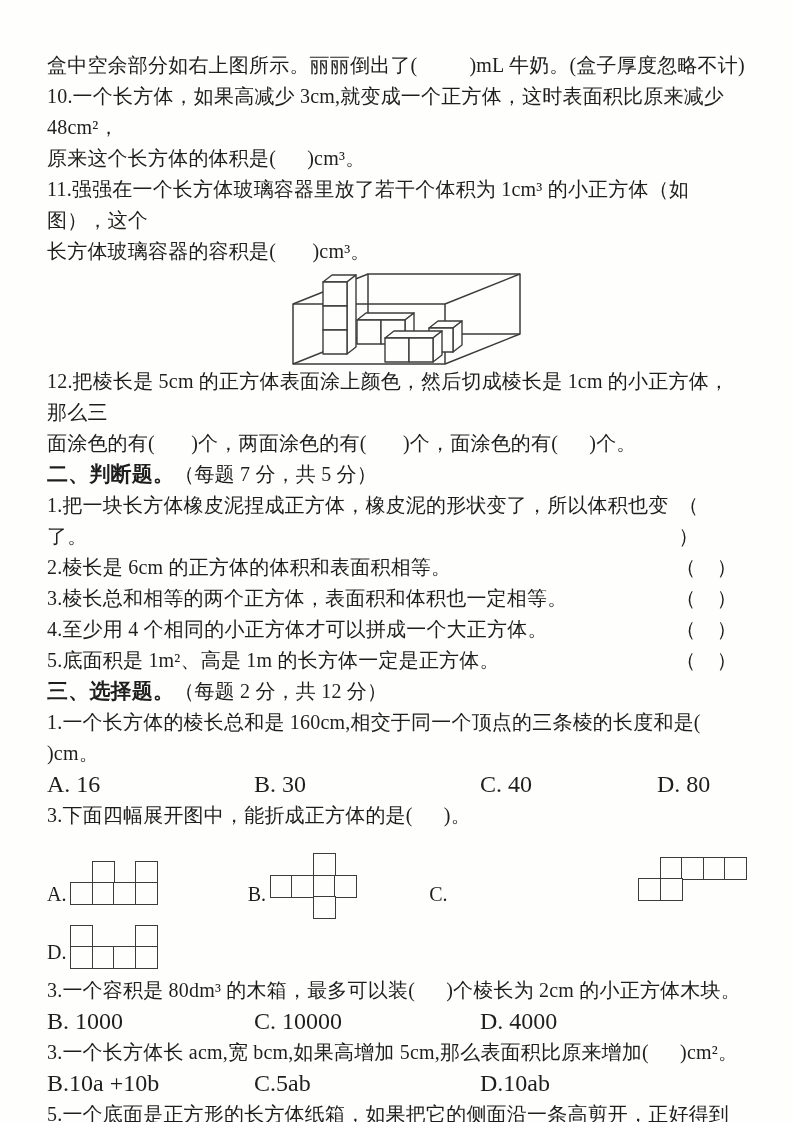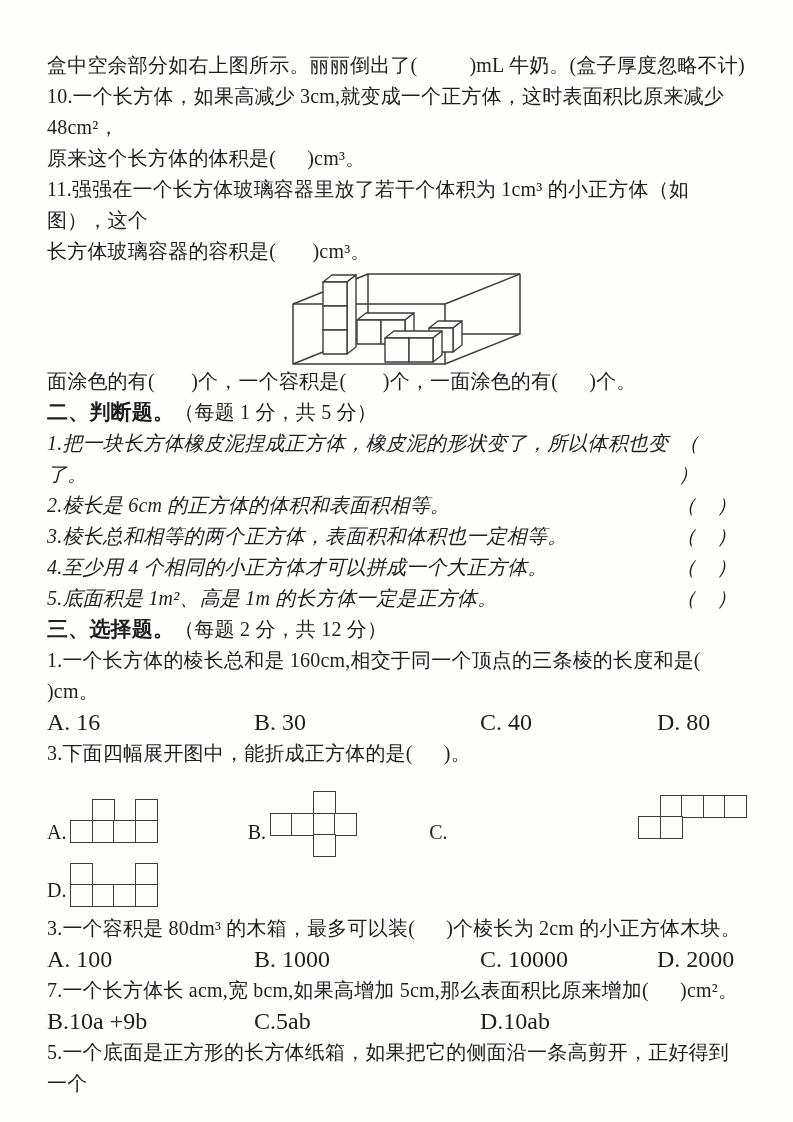--- a/index.html
+++ b/index.html
@@ -17,21 +17,20 @@
   .line{
     font-size:20px;
     line-height:31px;
     white-space:pre-wrap;
     letter-spacing:0.2px;
   }
   .judge-row{
     display:flex;
     justify-content:space-between;
     align-items:flex-start;
-    font-style:italic;
   }
   .judge-row .paren{white-space:pre-wrap;margin-right:10px;}
   .section-title{display:flex;align-items:baseline;text-align:right;}
   .section-title .bold{font-weight:bold;font-size:21px;}
   .opts{
     display:grid;
     grid-template-columns:207px 226px 177px 1fr;
     font-size:24px;
     line-height:31px;
     white-space:pre-wrap;
@@ -115,25 +114,26 @@
         <path d="M144,60 L168,60 L168,84 L144,84 Z"></path>
 
         <path d="M100,70 L109,63 L157,63 L148,70 Z"></path>
           <path d="M148,70 L157,63 L157,87 L148,94 Z"></path>
         <path d="M100,70 L124,70 L124,94 L100,94 Z"></path>
         <path d="M124,70 L148,70 L148,94 L124,94 Z"></path>
       </g>
     </svg>
   </div>
 
-  <div class="line">面涂色的有(       )个，一个容积是(       )个，一面涂色的有(      )个。</div>
+  <div class="line">12.把棱长是 5cm 的正方体表面涂上颜色，然后切成棱长是 1cm 的小正方体，那么三</div>
+  <div class="line">面涂色的有(       )个，两面涂色的有(       )个，面涂色的有(      )个。</div>
 
   <div class="line section-title">
     <span class="bold">二、判断题。</span>
-    <span>（每题 1 分，共 5 分）</span>
+    <span>（每题 7 分，共 5 分）</span>
   </div>
 
   <div class="line judge-row">
     <span>1.把一块长方体橡皮泥捏成正方体，橡皮泥的形状变了，所以体积也变了。</span>
     <span class="paren">（    ）</span>
   </div>
   <div class="line judge-row">
     <span>2.棱长是 6cm 的正方体的体积和表面积相等。</span>
     <span class="paren">（    ）</span>
   </div>
@@ -202,28 +202,27 @@
         <div class="net-cell" style="left: 64.2px; top: 0px; width: 23px; height: 23px;"></div>
         <div class="net-cell" style="left: 0px; top: 21.4px; width: 23px; height: 23px;"></div>
         <div class="net-cell" style="left: 21.4px; top: 21.4px; width: 23px; height: 23px;"></div>
         <div class="net-cell" style="left: 42.8px; top: 21.4px; width: 23px; height: 23px;"></div>
         <div class="net-cell" style="left: 64.2px; top: 21.4px; width: 23px; height: 23px;"></div>
       </div>
   </div>
 
   <div class="line">3.一个容积是 80dm³ 的木箱，最多可以装(      )个棱长为 2cm 的小正方体木块。</div>
   <div class="opts">
-    <span>A. 100</span>
     <span>B. 1000</span>
     <span>C. 10000</span>
-    <span>D. 2000</span>
-  </div>
-
-  <div class="line">7.一个长方体长 acm,宽 bcm,如果高增加 5cm,那么表面积比原来增加(      )cm²。</div>
+    <span>D. 4000</span>
+  </div>
+
+  <div class="line">3.一个长方体长 acm,宽 bcm,如果高增加 5cm,那么表面积比原来增加(      )cm²。</div>
   <div class="opts">
-    <span>B.10a +9b</span>
+    <span>B.10a +10b</span>
     <span>C.5ab</span>
     <span>D.10ab</span>
   </div>
 
   <div class="line">5.一个底面是正方形的长方体纸箱，如果把它的侧面沿一条高剪开，正好得到一个</div>
 
 </div>
 
 </body></html>

